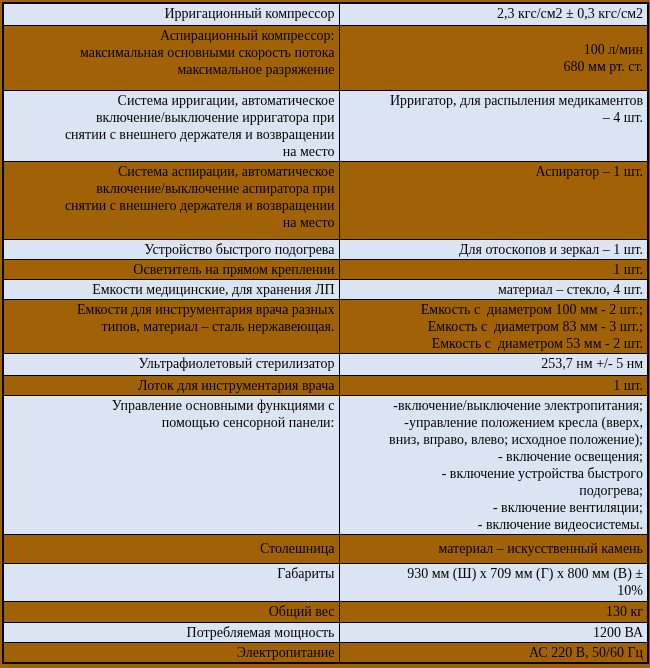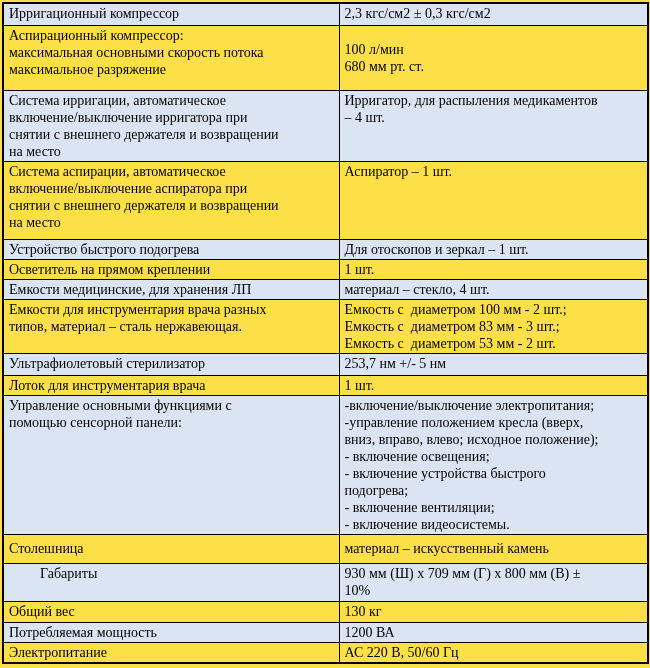--- a/index.html
+++ b/index.html
@@ -4,22 +4,23 @@
 <style>
   html, body { margin: 0; padding: 0; }
   body {
     width: 650px; height: 668px;
     background: #ffffff;
     font-family: "Liberation Serif", serif;
   }
   .page {
     position: relative;
     width: 650px; height: 668px;
-    background: #fde047;
+    background: #a16207;
     overflow: hidden;
+    text-align: right;
   }
   table.spec-table {
     position: absolute;
     left: 2px; top: 2px;
     width: 645px;
     border-collapse: collapse;
     table-layout: fixed;
     border: 2px solid #000000;
     font-size: 14px;
     line-height: 17px;

